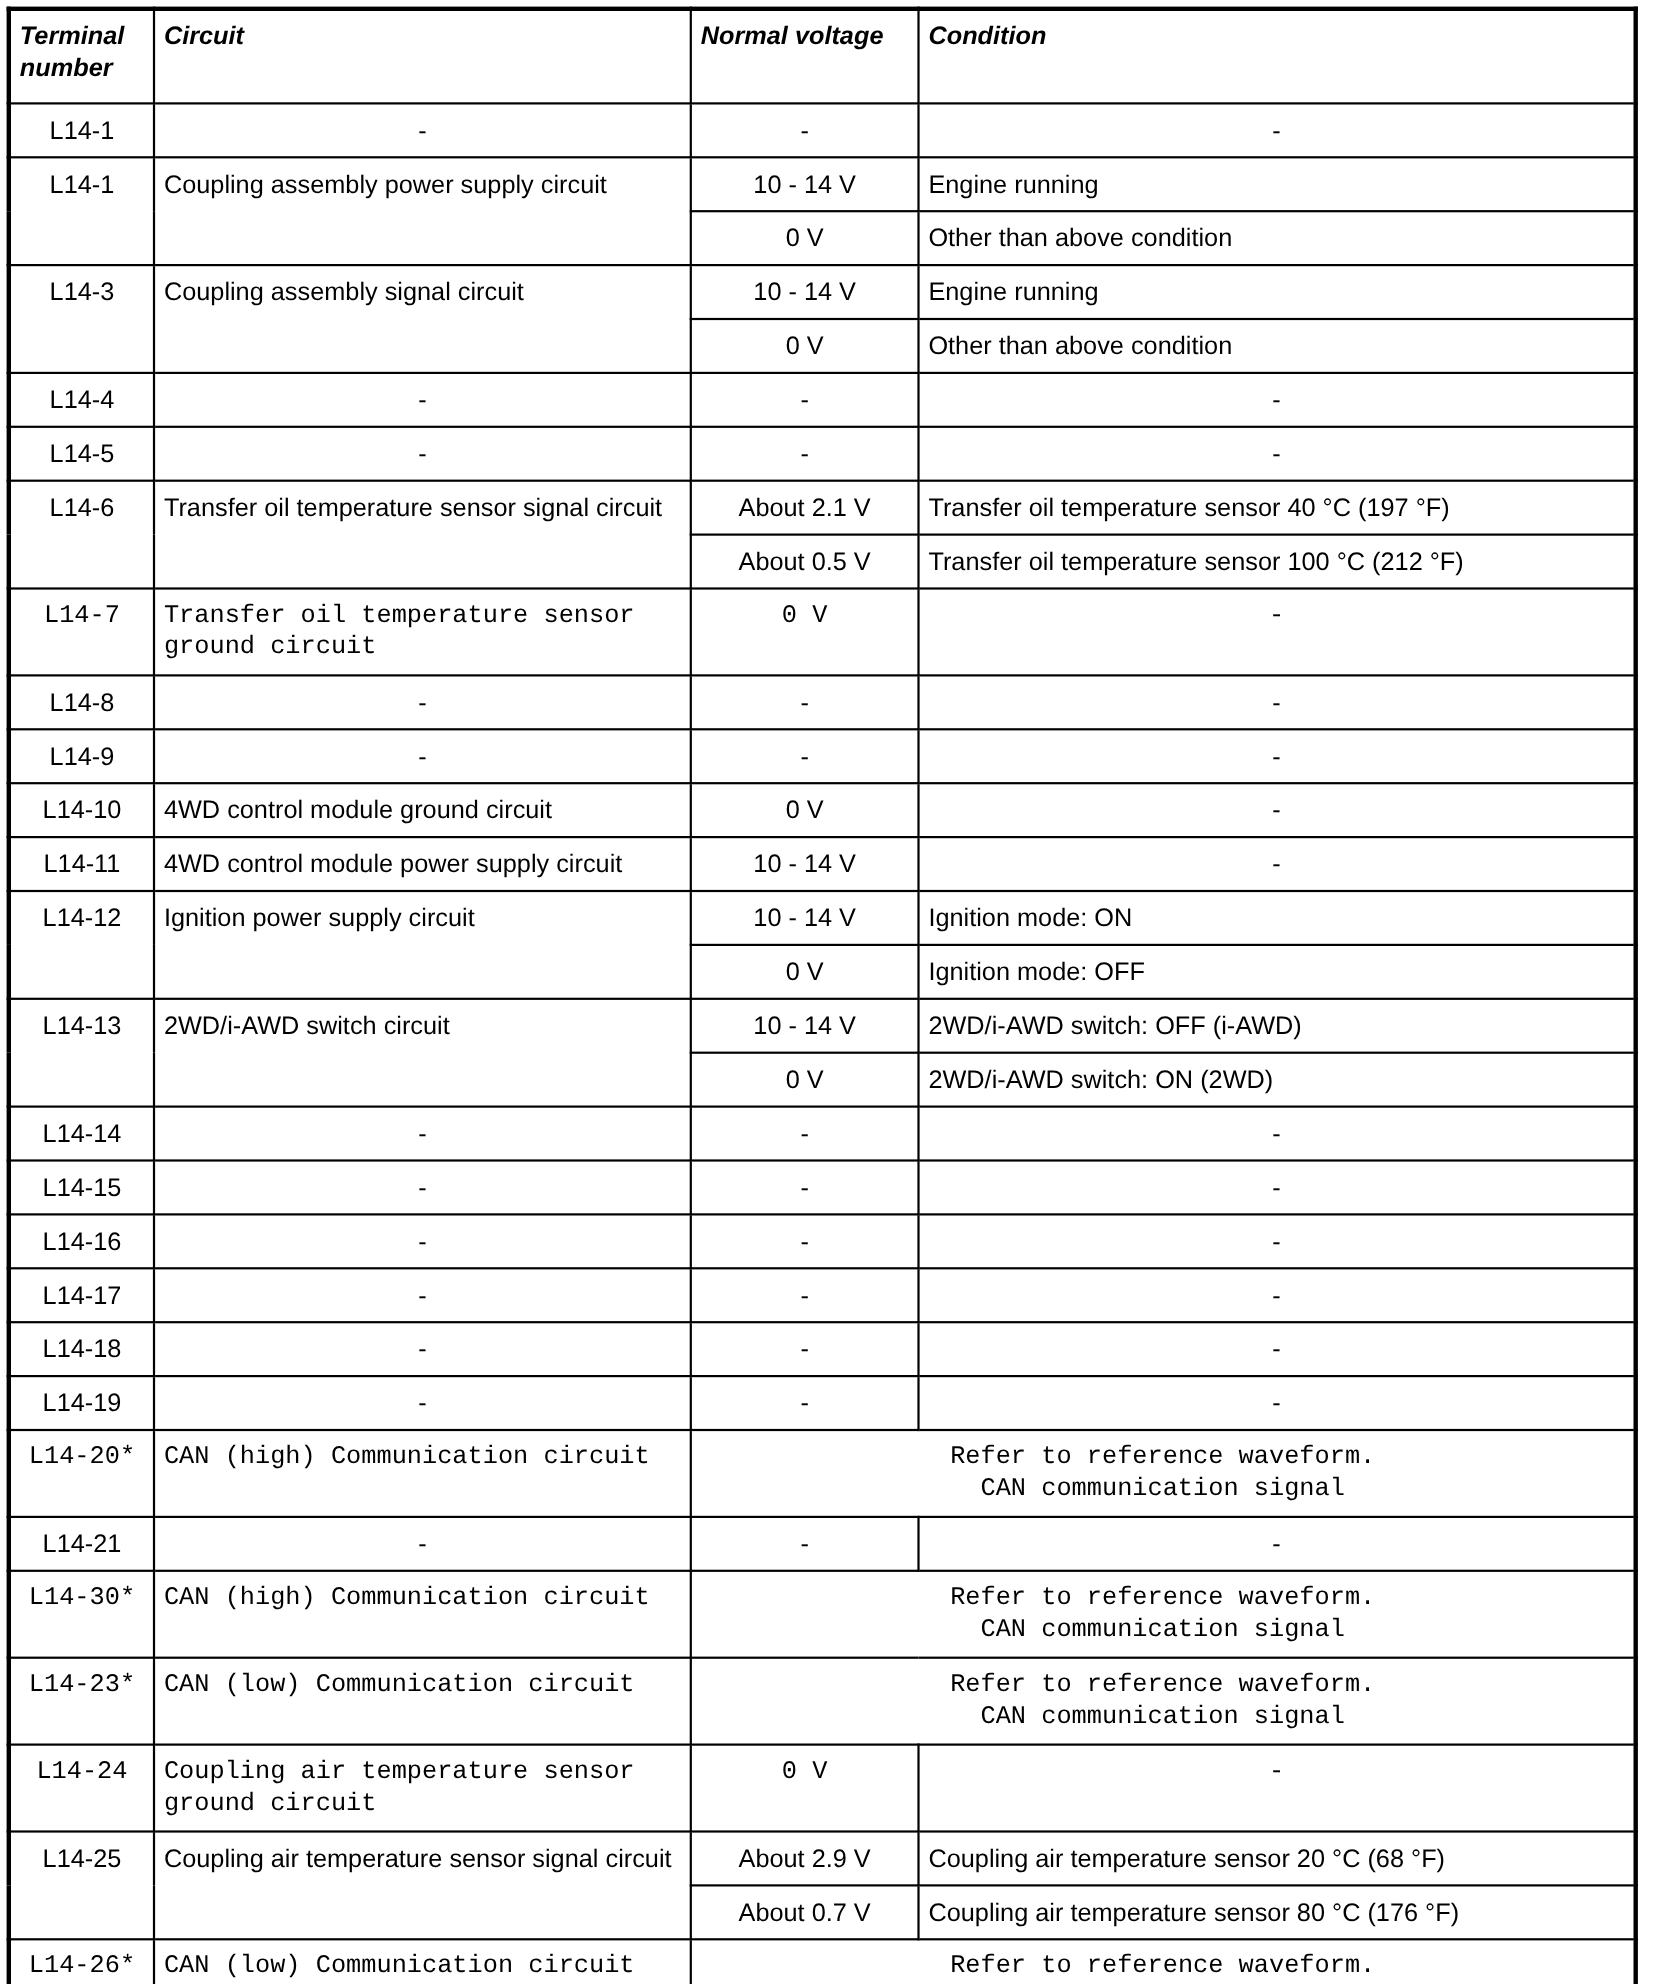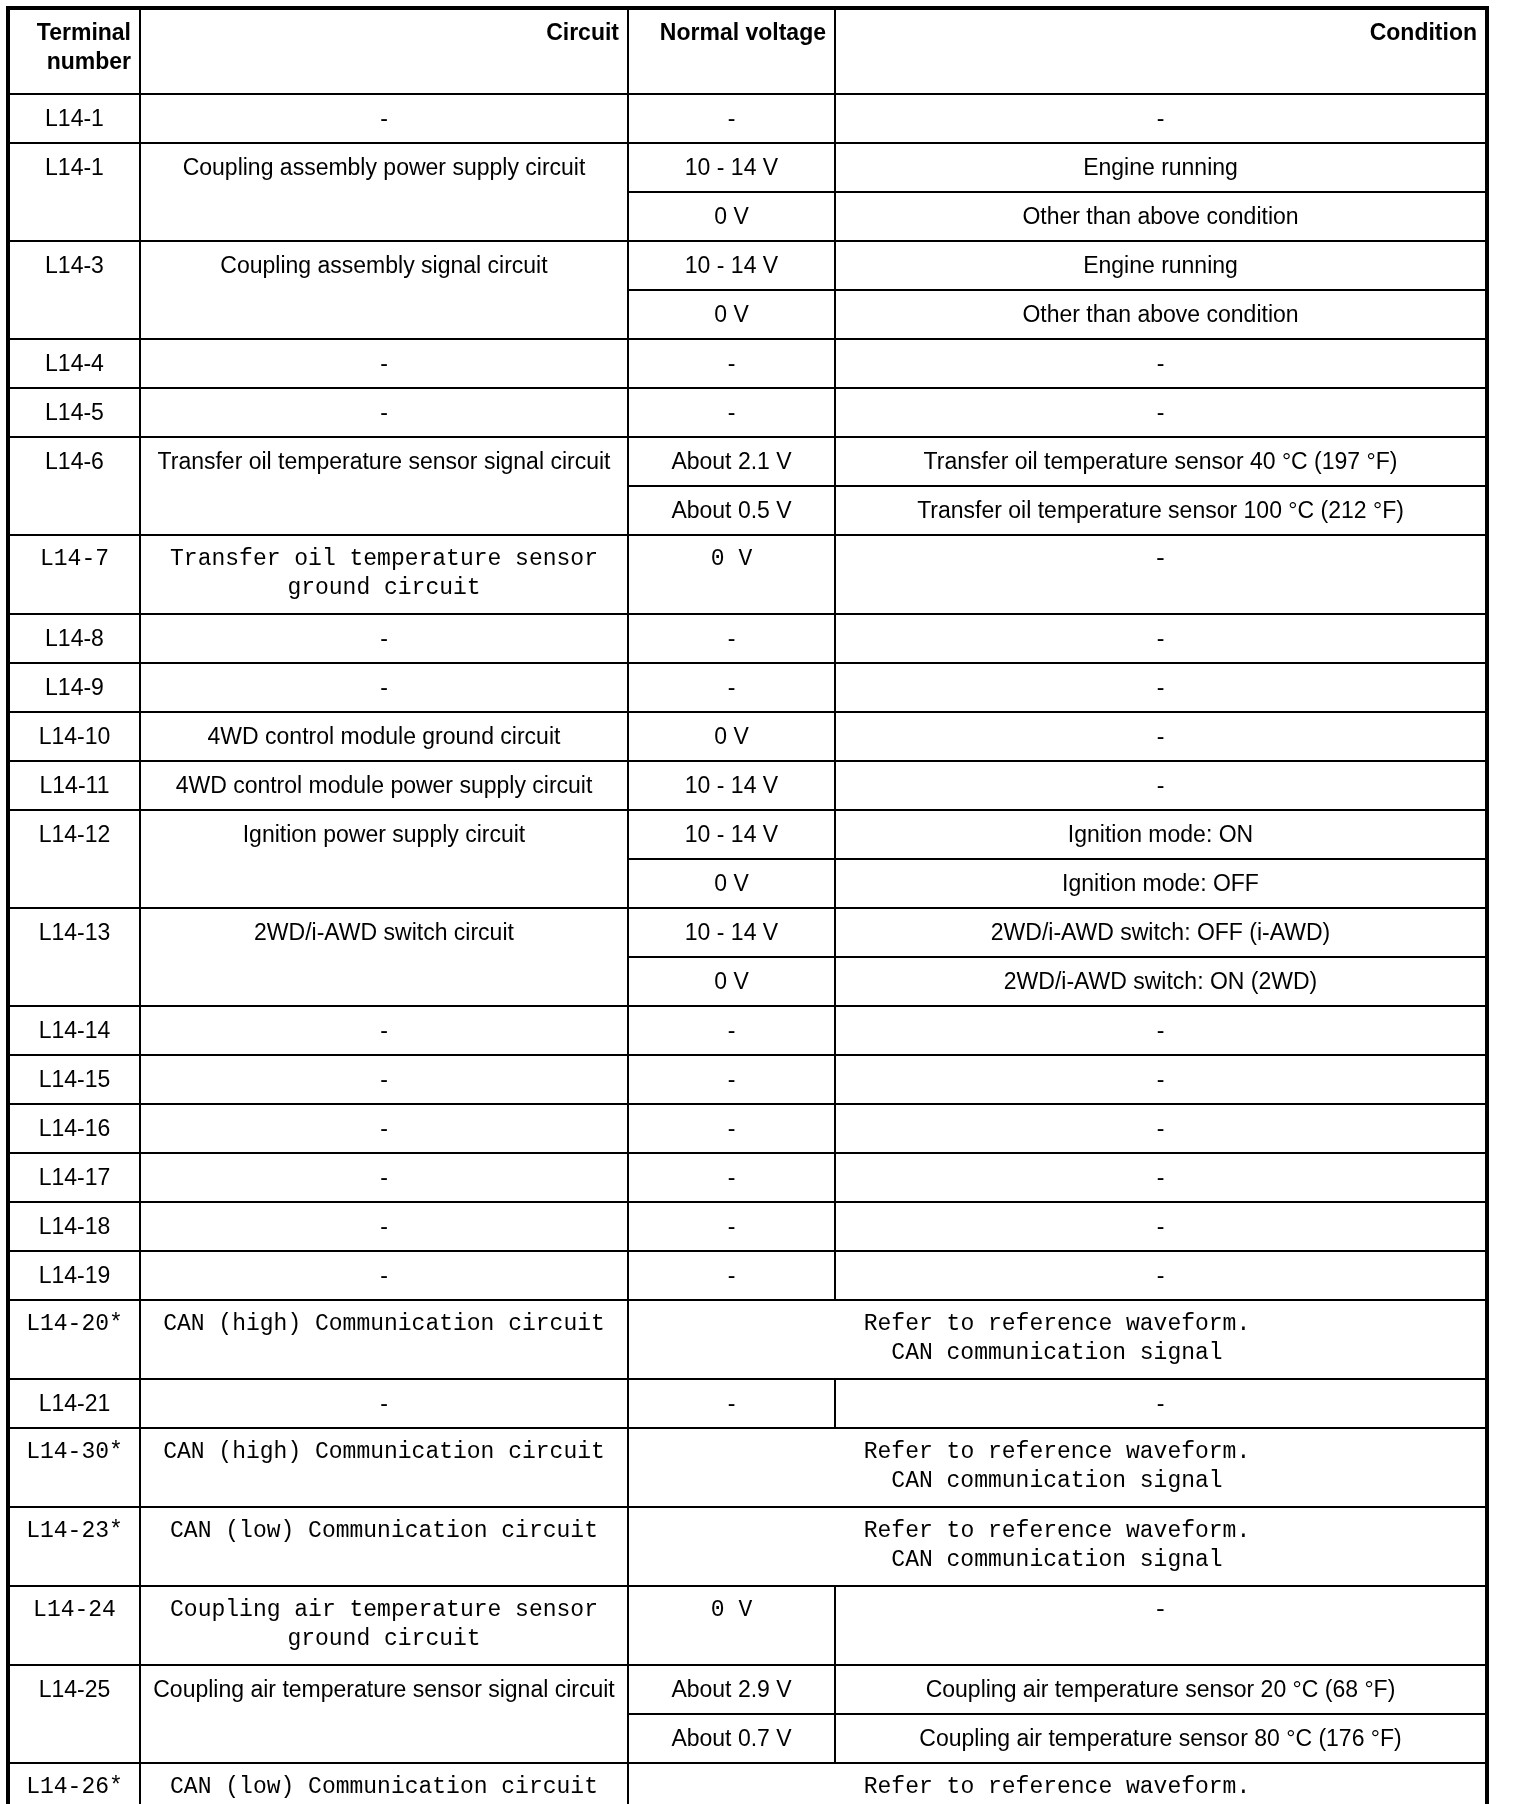--- a/index.html
+++ b/index.html
@@ -7,24 +7,24 @@
          font-family: "Liberation Sans", sans-serif; color: #000; }
   table.terminal-table {
     position: absolute; left: 6px; top: 6px;
     width: 1479px; border-collapse: collapse;
     border: 4px solid #000; table-layout: fixed;
   }
   table.terminal-table th, table.terminal-table td {
     border: 2px solid #000; padding: 0 8px;
     font-size: 23px; line-height: 29px; vertical-align: top;
   }
-  table.terminal-table th { font-weight: bold; text-align: right; height: 75px; padding-top: 8px; }
+  table.terminal-table th { font-weight: bold; text-align: left; height: 75px; padding-top: 8px; font-style: italic; }
   table.terminal-table td { padding-top: 9px; padding-bottom: 7px; height: 31px; }
   td.c { text-align: center; }
-  td.l { text-align: center; }
+  td.l { text-align: left; }
   col.c1 { width: 132px; }
   col.c2 { width: 488px; }
   col.c3 { width: 207px; }
   col.c4 { width: 652px; }
   tr.tall td { height: 61px; font-family: Liberation Mono, monospace; }
 </style>
 </head>
 <body>
 
 <table class="terminal-table">

